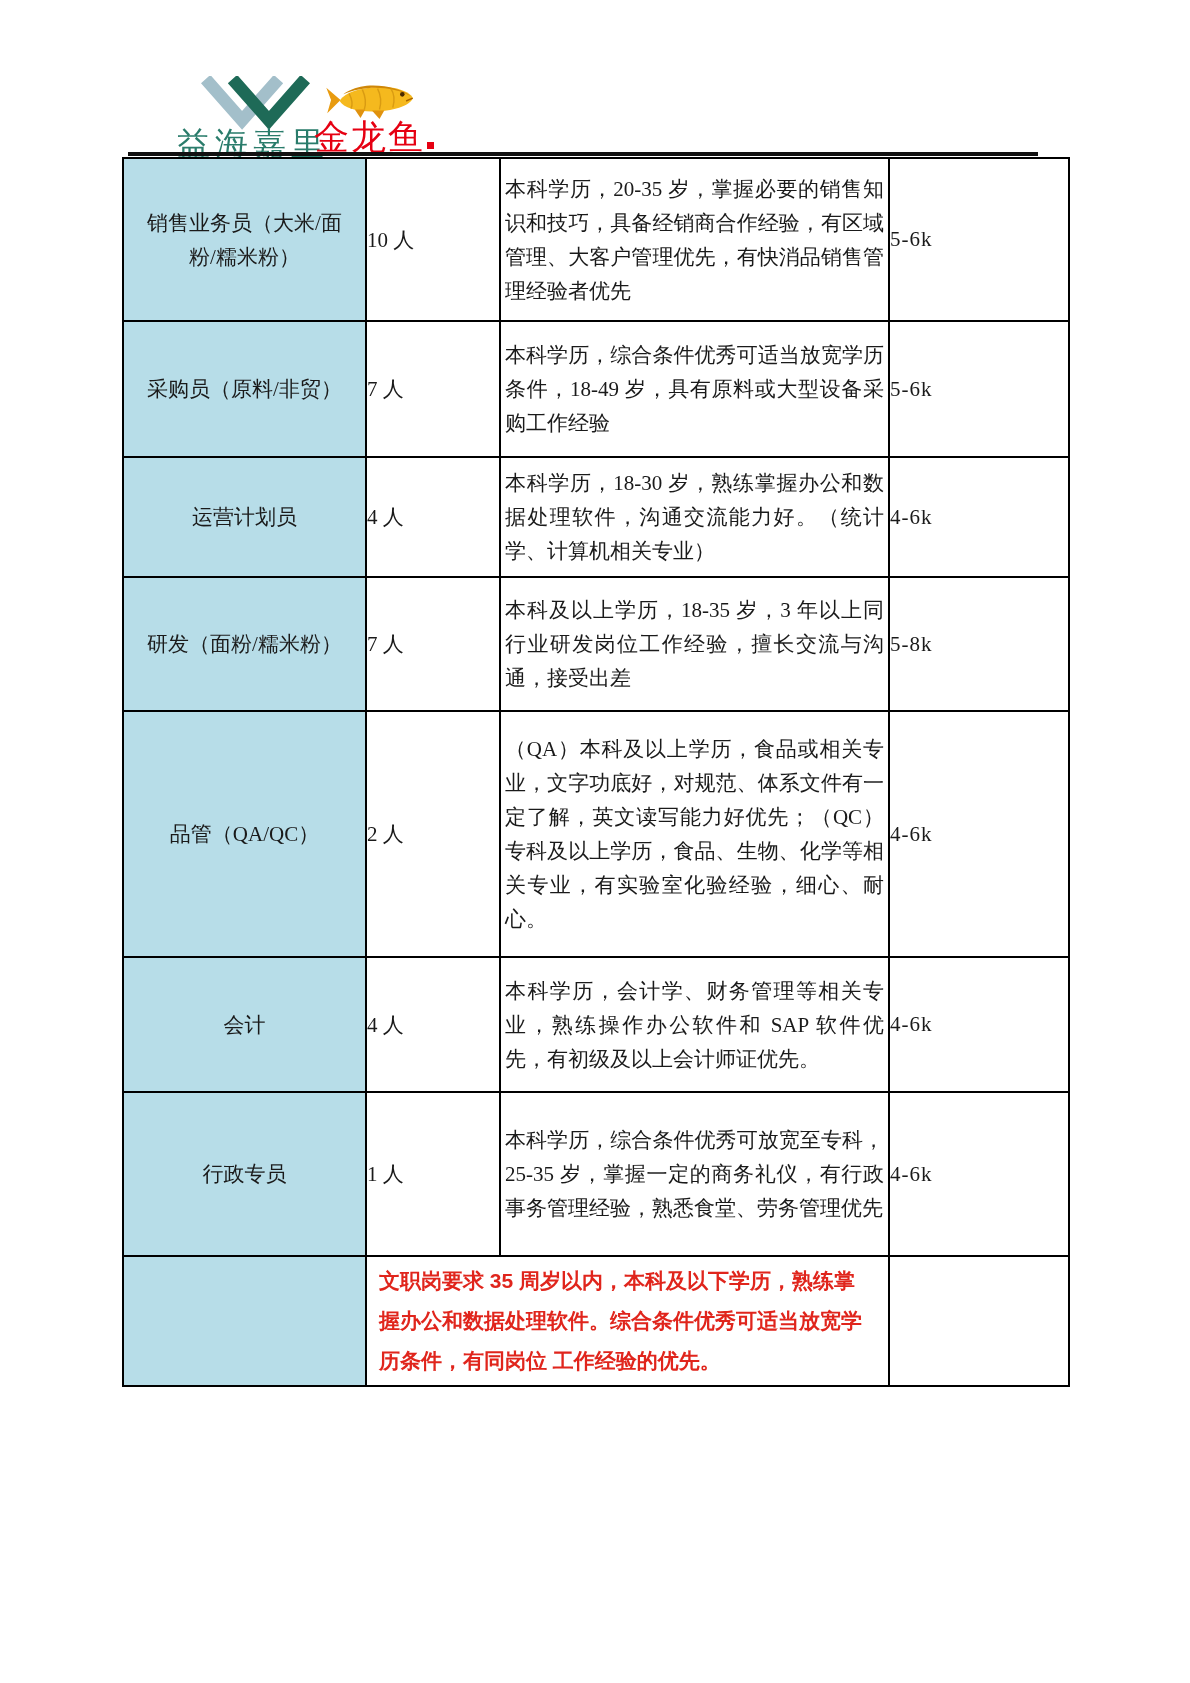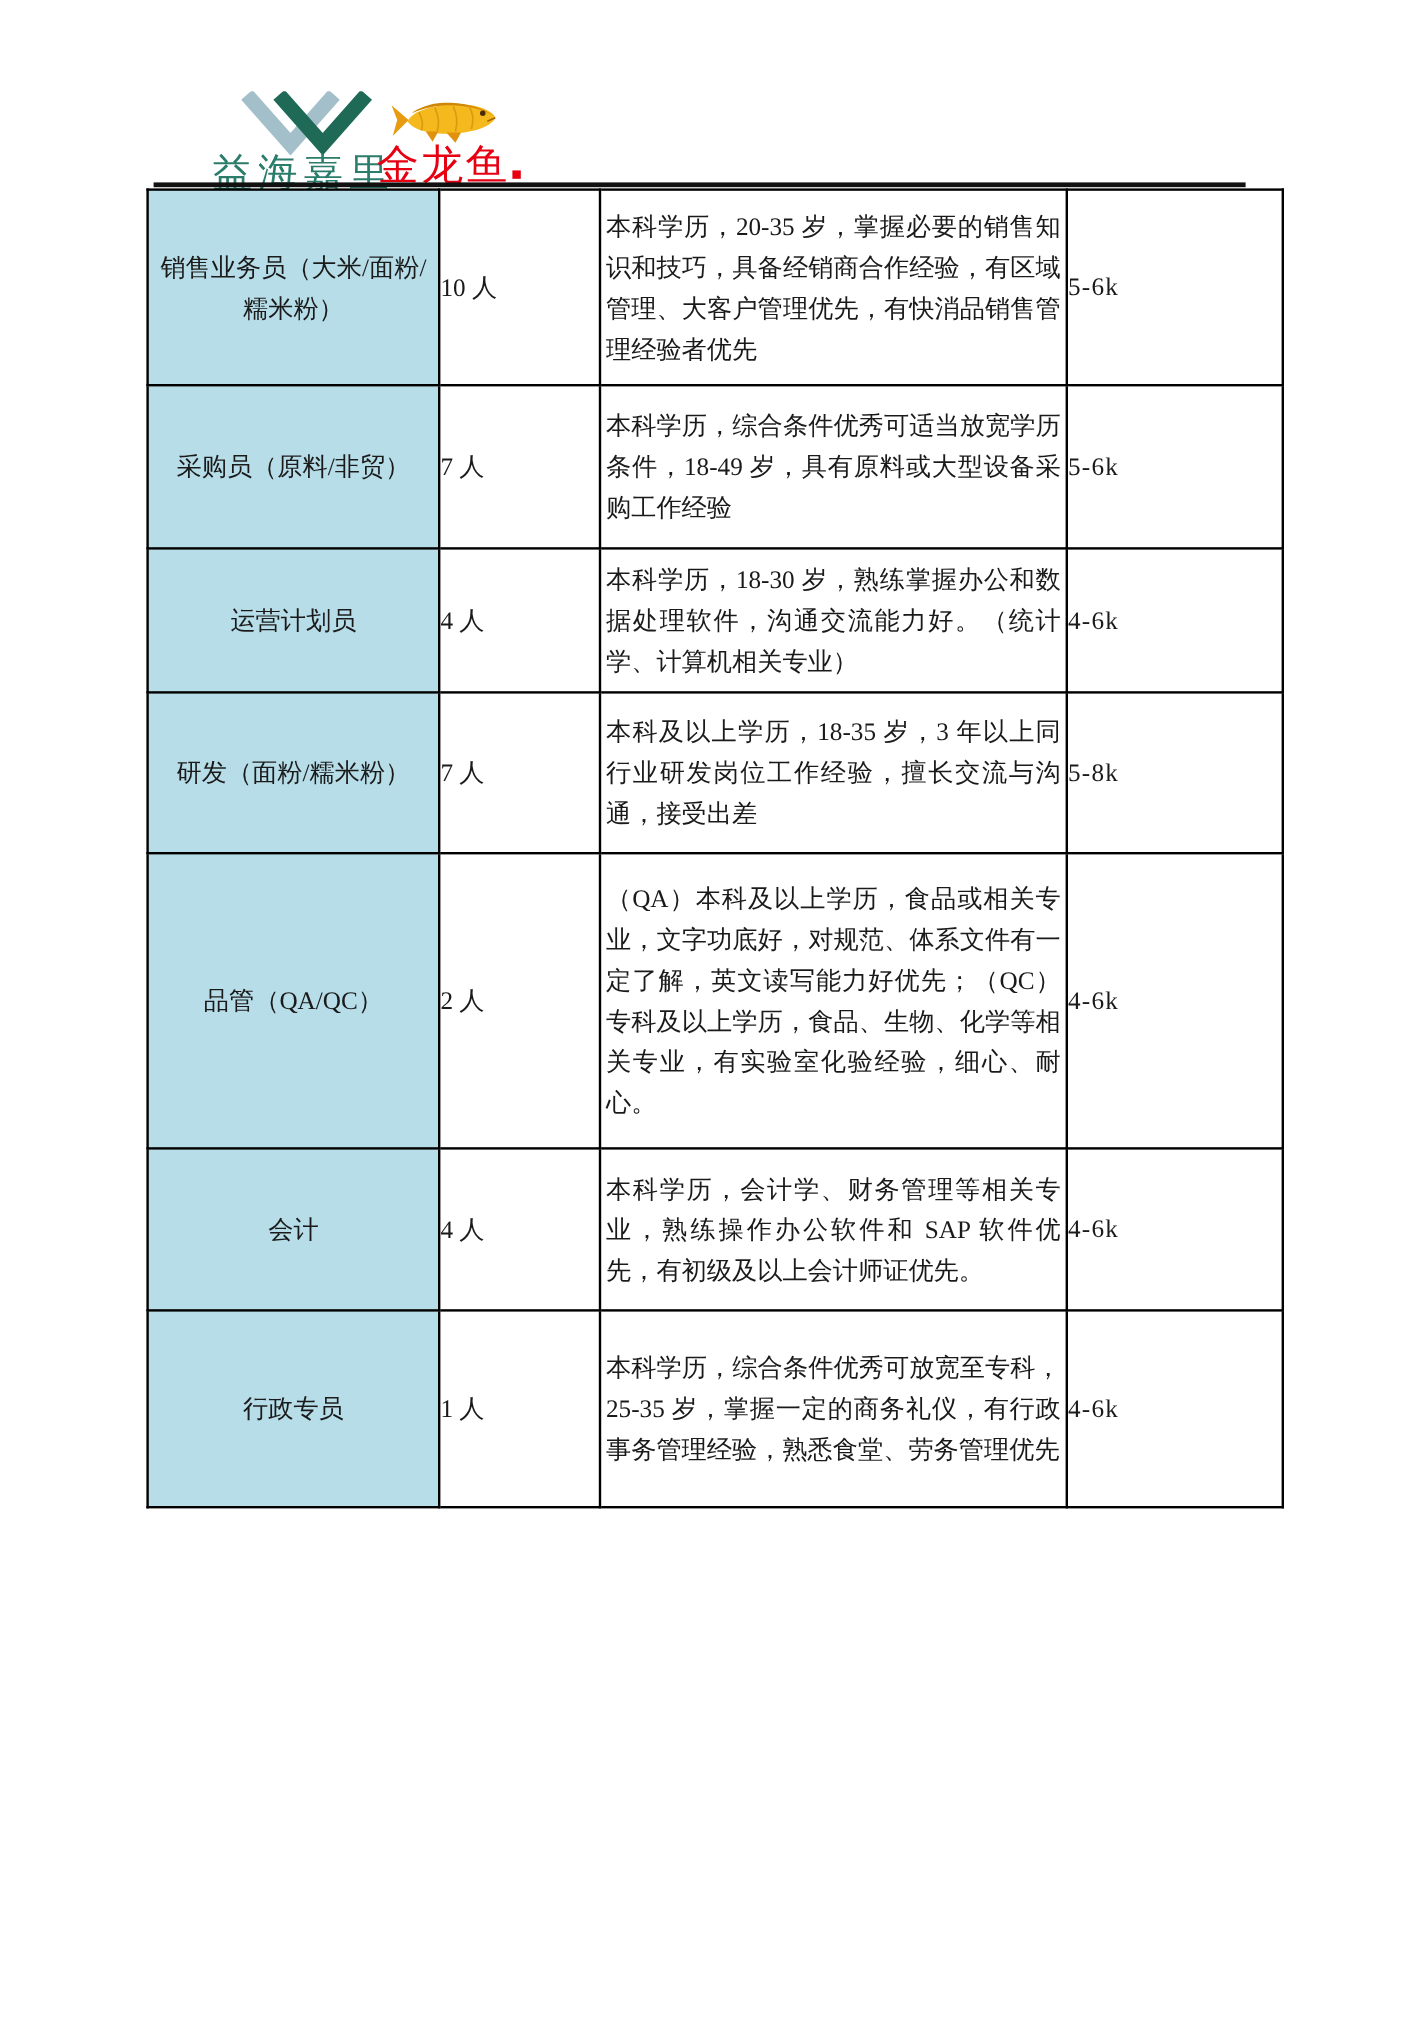--- a/index.html
+++ b/index.html
@@ -46,21 +46,21 @@
     width: 946px; border-collapse: collapse; table-layout: fixed;
   }
   table.jobs td {
     border: 2px solid #000000;
     vertical-align: middle;
     font-size: 21px;
   }
   td.pos {
     background: #b7dde8;
     text-align: center;
-    padding: 4px 0;
+    padding: 4px 14px;
     line-height: 34px;
   }
   td.count { text-align: left; }
   td.req {
     text-align: justify;
     padding: 8px 4px;
     line-height: 34px;
   }
   td.salary { text-align: left; letter-spacing: 1px; }
   td.note {
@@ -157,16 +157,21 @@
         <td class="count">4 人</td>
         <td class="req">本科学历，会计学、财务管理等相关专业，熟练操作办公软件和 SAP 软件优先，有初级及以上会计师证优先。</td>
         <td class="salary">4-6k</td>
       </tr>
       <tr class="r7">
         <td class="pos">行政专员</td>
         <td class="count">1 人</td>
         <td class="req">本科学历，综合条件优秀可放宽至专科，25-35 岁，掌握一定的商务礼仪，有行政事务管理经验，熟悉食堂、劳务管理优先</td>
         <td class="salary">4-6k</td>
       </tr>
+      <tr class="r8">
+        <td class="pos"></td>
+        <td class="note" colspan="2">文职岗要求 35 周岁以内，本科及以下学历，熟练掌握办公和数据处理软件。综合条件优秀可适当放宽学历条件，有同岗位 工作经验的优先。</td>
+        <td class="salary"></td>
+      </tr>
     </tbody>
   </table>
 
 </div>
 
 </body></html>

